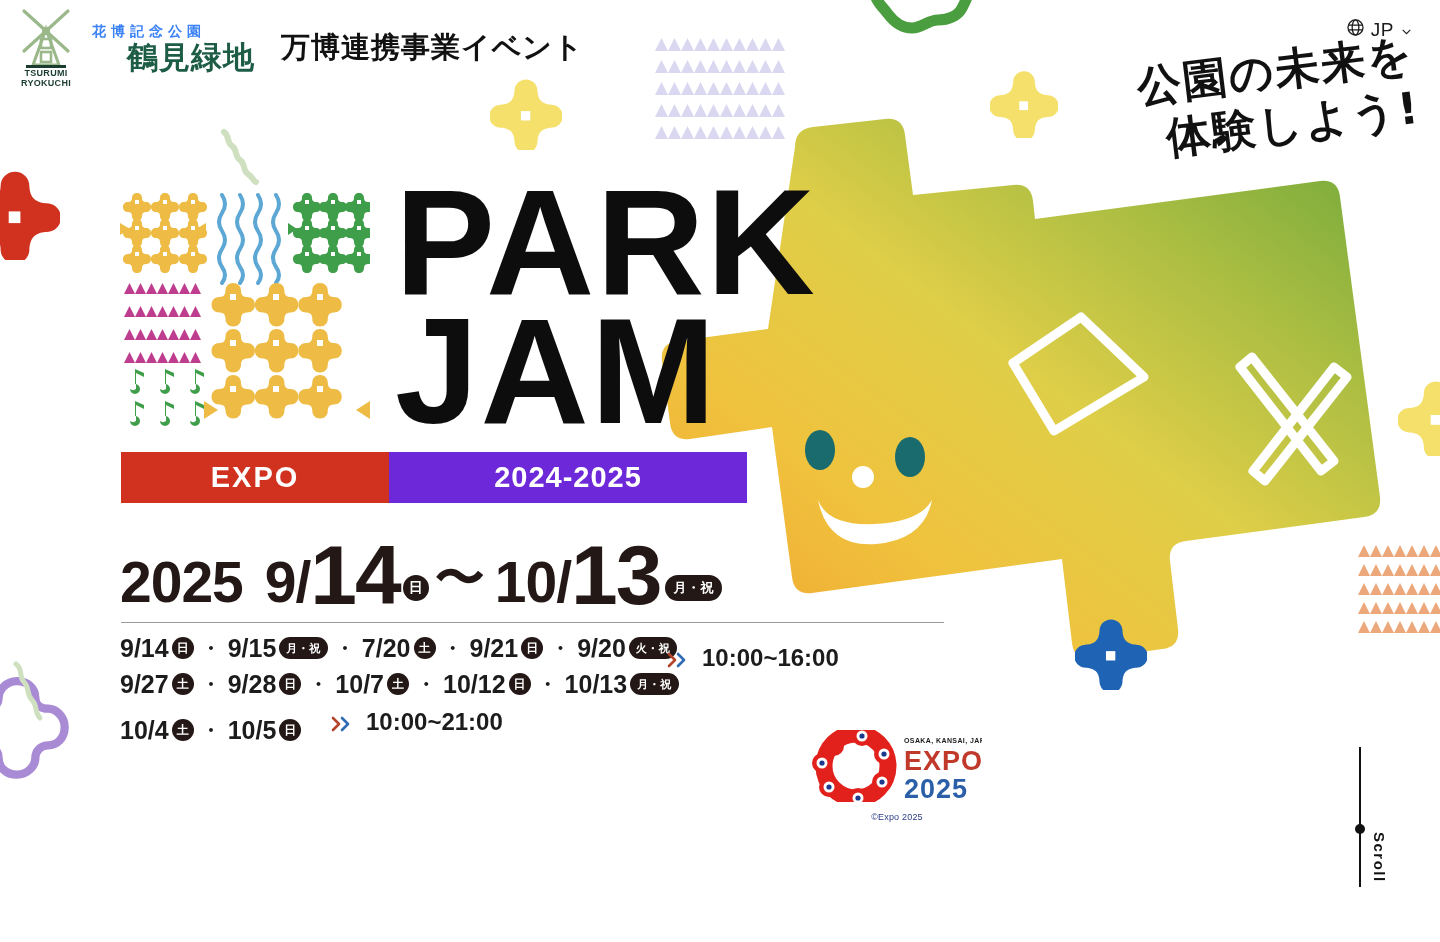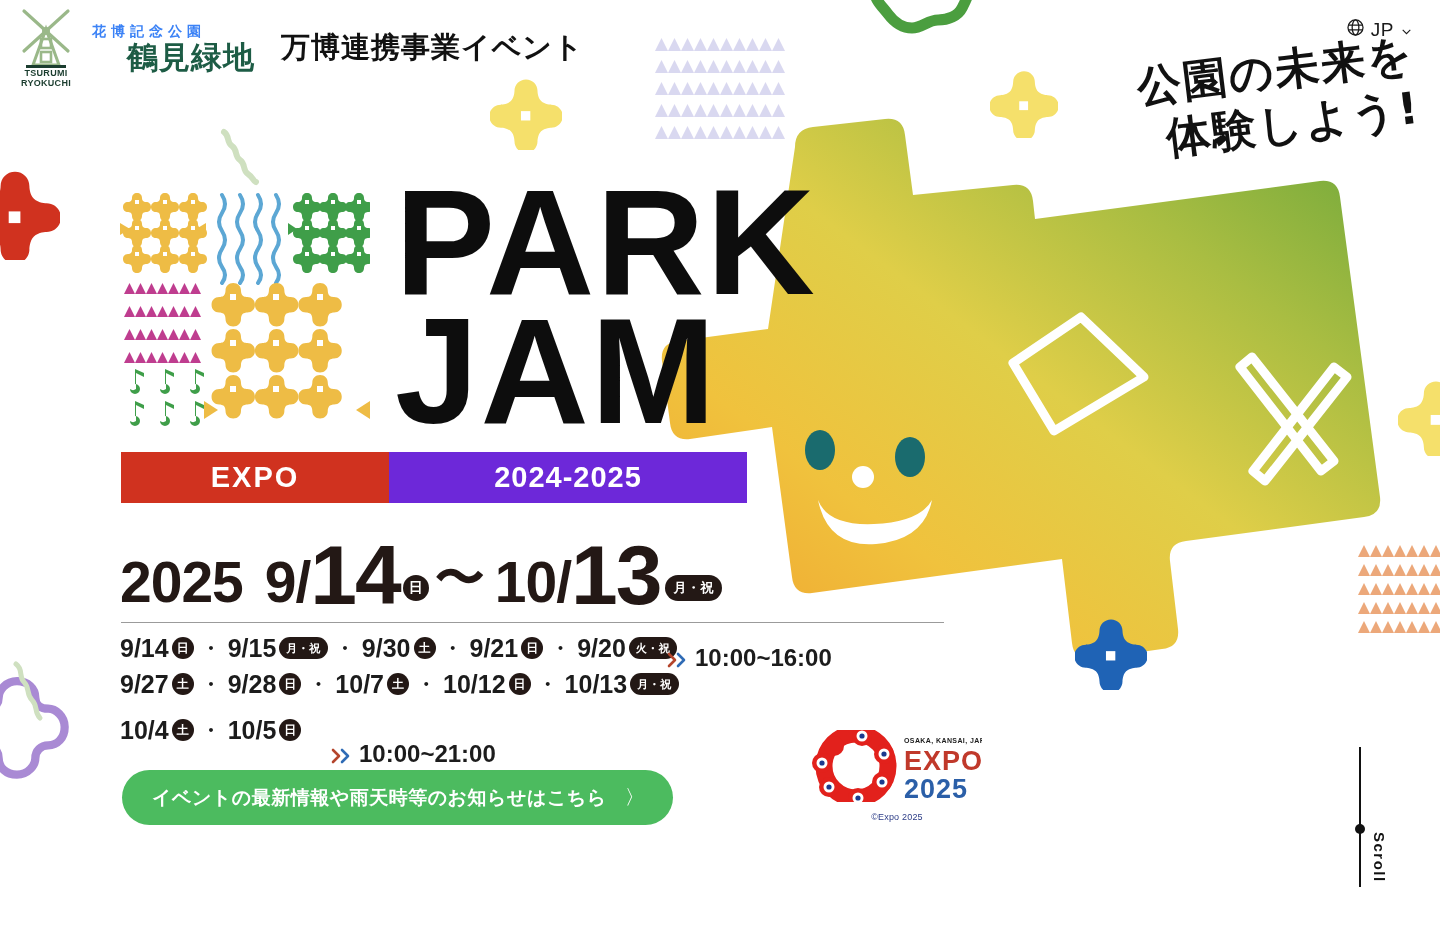--- a/index.html
+++ b/index.html
@@ -105,28 +105,28 @@
   .date-row .sep { margin:0 7px; color:#1c1c1c; font-size:20px; }
   .badge {
     display:inline-flex; align-items:center; justify-content:center;
     background:#231815; color:#fff; font-weight:700; font-family:"DejaVu Sans",sans-serif;
     margin-left:3px;
   }
   .badge.r { width:22px; height:22px; border-radius:50%; font-size:12px; }
   .badge.w { height:22px; border-radius:11px; padding:0 7px; font-size:11px; letter-spacing:.5px; }
 
   .time-tag {
-    display:flex; align-items:center; gap:7px;
+    display:flex; align-items:center; gap:14px;
     font-family:"Liberation Sans",sans-serif; font-weight:700; font-size:24px; color:#1c1c1c;
     white-space:nowrap;
   }
   .chevrons { display:inline-block; width:22px; height:20px; }
 
   .time-block-a { position:absolute; left:666px; top:644px; z-index:23; }
-  .time-block-b { position:absolute; left:330px; top:740px; z-index:23; }
+  .time-block-b { position:absolute; left:330px; top:708px; z-index:23; }
 
   .cta {
     position:absolute; left:122px; top:770px; z-index:24;
     display:inline-flex; align-items:center; gap:18px;
     background:#4cbb5f; color:#fff; border:none; cursor:pointer;
     border-radius:30px; height:55px; padding:0 28px 0 30px;
     font-family:"DejaVu Sans",sans-serif; font-weight:700; font-size:19px; letter-spacing:.5px;
     box-shadow:none;
   }
   .cta .arrow { font-size:20px; font-weight:400; }
@@ -655,21 +655,21 @@
 
   <div class="date-lines">
     <div class="date-row">
       <span class="dates">
         <span>9/14</span>
           <span class="badge r">日</span>
         <span class="sep">・</span>
         <span>9/15</span>
           <span class="badge w">月・祝</span>
         <span class="sep">・</span>
-        <span>9/30</span>
+        <span>7/20</span>
           <span class="badge r">土</span>
         <span class="sep">・</span>
         <span>9/21</span>
           <span class="badge r">日</span>
         <span class="sep">・</span>
         <span>9/20</span>
           <span class="badge w">火・祝</span>
       </span>
     </div>
     <div class="date-row">
@@ -714,24 +714,20 @@
   <div class="time-tag time-block-b">
     <span class="chevrons">
       <svg width="22" height="20" viewBox="0 0 22 20" fill="none" stroke-width="2.6" stroke-linecap="round" stroke-linejoin="round">
         <path d="M3 4 L9 10 L3 16" stroke="#b4452c"></path>
         <path d="M12 4 L18 10 L12 16" stroke="#2f6bb5"></path>
       </svg>
     </span>
     <span>10:00~21:00</span>
   </div>
 
-  <button class="cta">
-    <span>イベントの最新情報や雨天時等のお知らせはこちら</span>
-    <span class="arrow">〉</span>
-  </button>
 
   <div class="expo-logo">
     <svg width="170" height="72" viewBox="0 0 170 72">
 
       <g>
         <circle cx="44" cy="36" r="32" fill="none" stroke="#e2211c" stroke-width="17"></circle>
         <circle cx="22" cy="16" r="10" fill="#e2211c"></circle>
         <circle cx="50" cy="6" r="10" fill="#e2211c"></circle>
         <circle cx="72" cy="24" r="10" fill="#e2211c"></circle>
         <circle cx="70" cy="52" r="10" fill="#e2211c"></circle>

